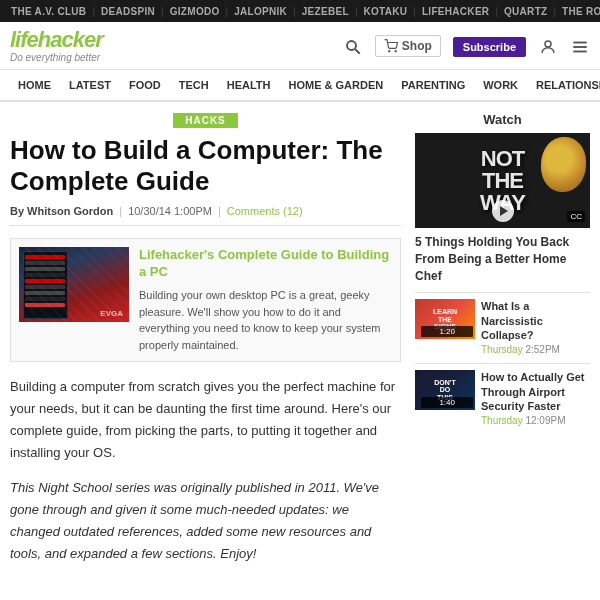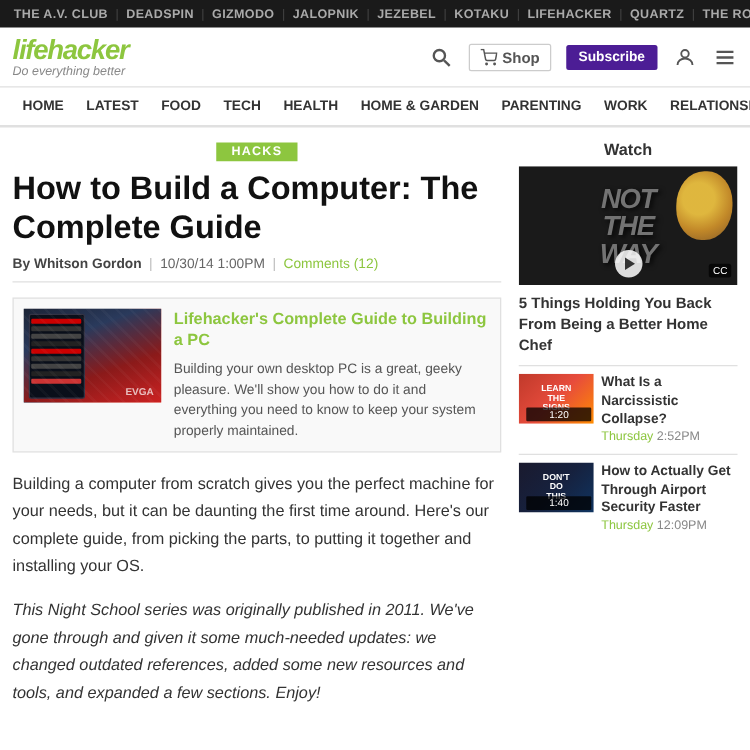--- a/index.html
+++ b/index.html
@@ -52,21 +52,21 @@
       line-height: 1;
     }
     #tagline {
       color: #888;
       font-size: 10px;
       font-style: italic;
       margin-top: 1px;
     }
     #header-right {
       display: flex;
-      align-items: center;
+      align-items: flex-end;
       margin-left: auto;
       gap: 12px;
     }
     .header-icon {
       width: 20px;
       height: 20px;
       display: flex;
       align-items: center;
       justify-content: center;
       cursor: pointer;
@@ -255,25 +255,24 @@
     .not-the-way {
       position: absolute;
       inset: 0;
       display: flex;
       align-items: center;
       justify-content: center;
     }
     .ntw-text {
       font-size: 22px;
       font-weight: 900;
-      color: #737373;
+      color: #e5e5e5;
       text-align: center;
       line-height: 1;
       text-shadow: 2px 2px 4px rgba(0,0,0,0.8);
-      font-style: italic;
       letter-spacing: -1px;
     }
     .bagel-overlay {
       position: absolute;
       right: 4px;
       top: 4px;
       width: 45px;
       height: 55px;
       background: radial-gradient(circle at 40% 40%, #f5c842 30%, #d4942a 60%, #8b5e2a 100%);
       border-radius: 50% 45% 50% 45%;

